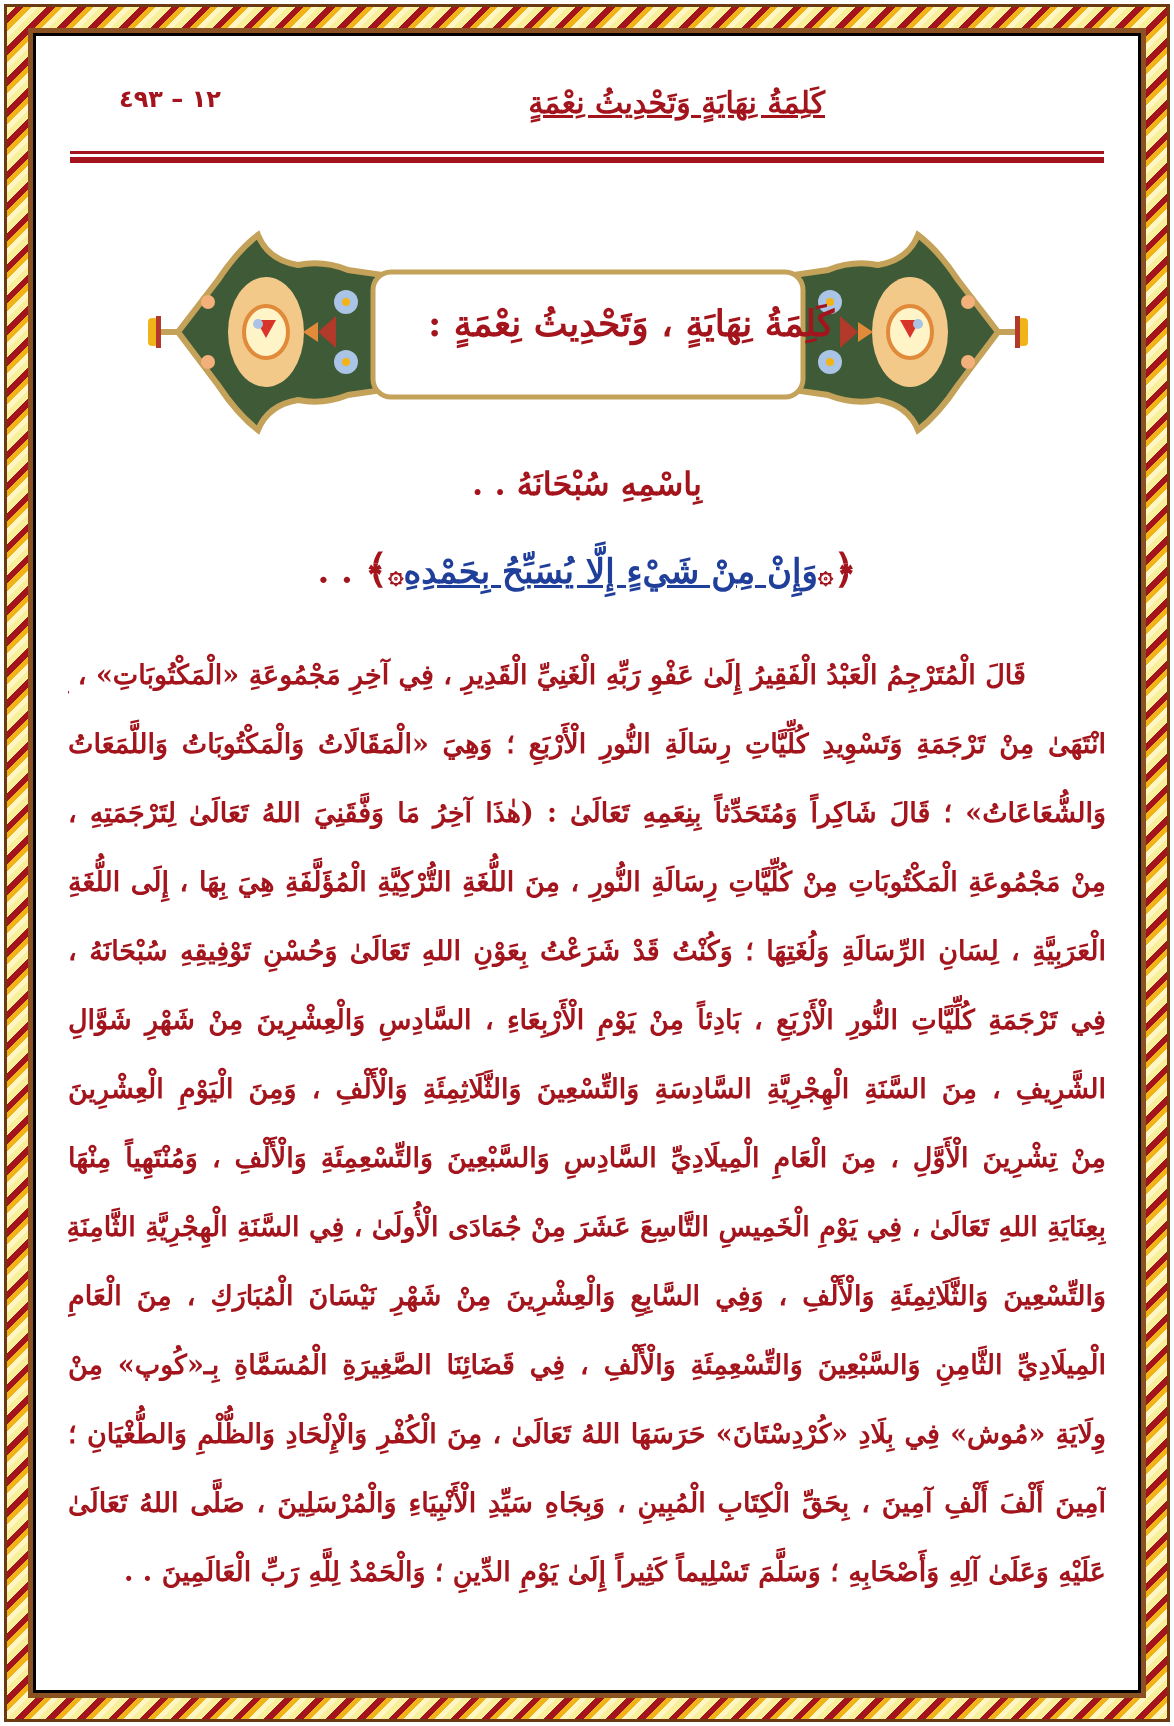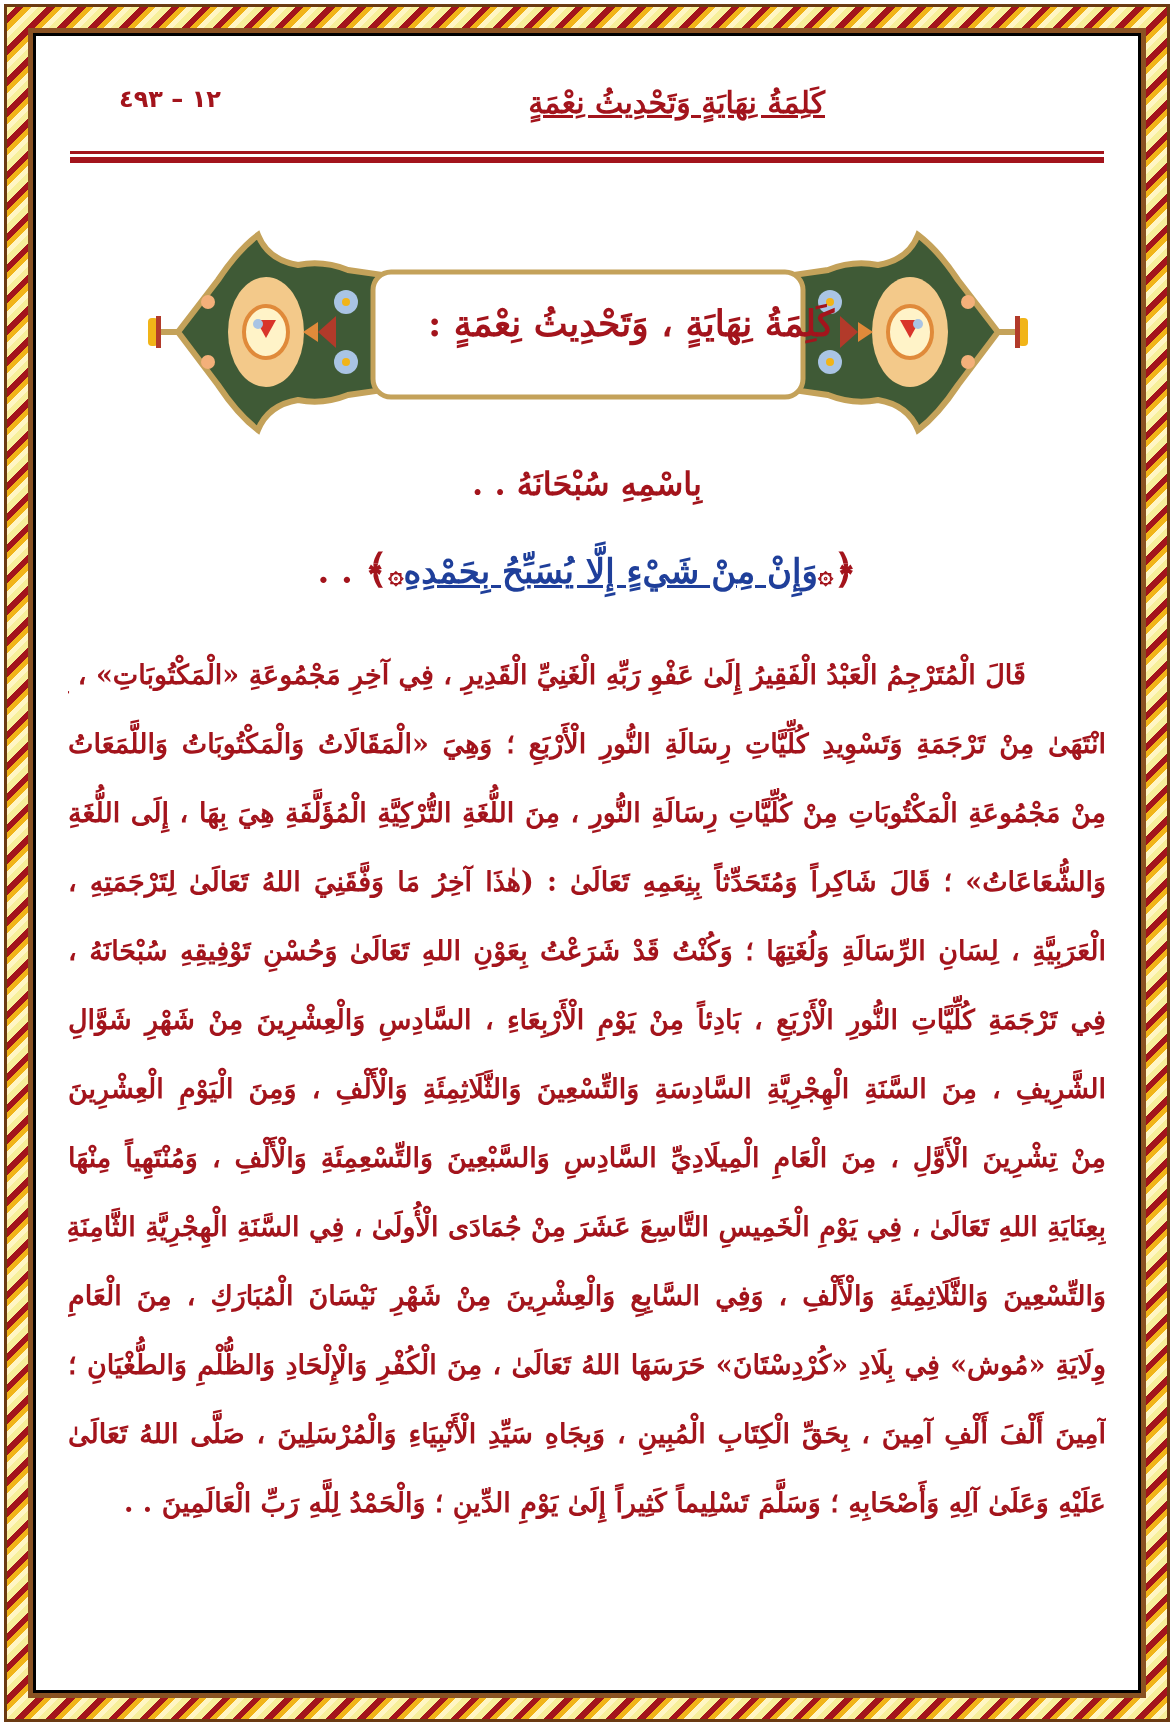--- a/index.html
+++ b/index.html
@@ -114,24 +114,25 @@
 
 <div class="bismihi">بِاسْمِهِ سُبْحَانَهُ . .</div>
 <div class="verse-line">
   <span class="verse-bracket">﴿</span><span class="verse-rosette">۞</span><span class="verse-text">وَإِنْ مِنْ شَيْءٍ إِلَّا يُسَبِّحُ بِحَمْدِهِ</span><span class="verse-rosette">۞</span><span class="verse-bracket">﴾</span>
   <span class="verse-dots">. .</span>
 </div>
 
 <div class="body-text">
   <span class="body-line first">قَالَ الْمُتَرْجِمُ الْعَبْدُ الْفَقِيرُ إِلَىٰ عَفْوِ رَبِّهِ الْغَنِيِّ الْقَدِيرِ ، فِي آخِرِ مَجْمُوعَةِ «الْمَكْتُوبَاتِ» ، إِذِ</span>
   <span class="body-line">انْتَهَىٰ مِنْ تَرْجَمَةِ وَتَسْوِيدِ كُلِّيَّاتِ رِسَالَةِ النُّورِ الْأَرْبَعِ ؛ وَهِيَ «الْمَقَالَاتُ وَالْمَكْتُوبَاتُ وَاللَّمَعَاتُ</span>
+  <span class="body-line">وَالشُّعَاعَاتُ» ؛ قَالَ شَاكِراً وَمُتَحَدِّثاً بِنِعَمِهِ تَعَالَىٰ : (هٰذَا آخِرُ مَا وَفَّقَنِيَ اللهُ تَعَالَىٰ لِتَرْجَمَتِهِ ،</span>
   <span class="body-line">مِنْ مَجْمُوعَةِ الْمَكْتُوبَاتِ مِنْ كُلِّيَّاتِ رِسَالَةِ النُّورِ ، مِنَ اللُّغَةِ التُّرْكِيَّةِ الْمُؤَلَّفَةِ هِيَ بِهَا ، إِلَى اللُّغَةِ</span>
-  <span class="body-line">وَالشُّعَاعَاتُ» ؛ قَالَ شَاكِراً وَمُتَحَدِّثاً بِنِعَمِهِ تَعَالَىٰ : (هٰذَا آخِرُ مَا وَفَّقَنِيَ اللهُ تَعَالَىٰ لِتَرْجَمَتِهِ ،</span>
   <span class="body-line">الْعَرَبِيَّةِ ، لِسَانِ الرِّسَالَةِ وَلُغَتِهَا ؛ وَكُنْتُ قَدْ شَرَعْتُ بِعَوْنِ اللهِ تَعَالَىٰ وَحُسْنِ تَوْفِيقِهِ سُبْحَانَهُ ،</span>
   <span class="body-line">فِي تَرْجَمَةِ كُلِّيَّاتِ النُّورِ الْأَرْبَعِ ، بَادِئاً مِنْ يَوْمِ الْأَرْبِعَاءِ ، السَّادِسِ وَالْعِشْرِينَ مِنْ شَهْرِ شَوَّالِ</span>
   <span class="body-line">الشَّرِيفِ ، مِنَ السَّنَةِ الْهِجْرِيَّةِ السَّادِسَةِ وَالتِّسْعِينَ وَالثَّلَاثِمِئَةِ وَالْأَلْفِ ، وَمِنَ الْيَوْمِ الْعِشْرِينَ</span>
   <span class="body-line">مِنْ تِشْرِينَ الْأَوَّلِ ، مِنَ الْعَامِ الْمِيلَادِيِّ السَّادِسِ وَالسَّبْعِينَ وَالتِّسْعِمِئَةِ وَالْأَلْفِ ، وَمُنْتَهِياً مِنْهَا</span>
   <span class="body-line">بِعِنَايَةِ اللهِ تَعَالَىٰ ، فِي يَوْمِ الْخَمِيسِ التَّاسِعَ عَشَرَ مِنْ جُمَادَى الْأُولَىٰ ، فِي السَّنَةِ الْهِجْرِيَّةِ الثَّامِنَةِ</span>
   <span class="body-line">وَالتِّسْعِينَ وَالثَّلَاثِمِئَةِ وَالْأَلْفِ ، وَفِي السَّابِعِ وَالْعِشْرِينَ مِنْ شَهْرِ نَيْسَانَ الْمُبَارَكِ ، مِنَ الْعَامِ</span>
+  <span class="body-line">الْمِيلَادِيِّ الثَّامِنِ وَالسَّبْعِينَ وَالتِّسْعِمِئَةِ وَالْأَلْفِ ، فِي قَضَائِنَا الصَّغِيرَةِ الْمُسَمَّاةِ بِـ«كُوپ» مِنْ</span>
   <span class="body-line">وِلَايَةِ «مُوش» فِي بِلَادِ «كُرْدِسْتَانَ» حَرَسَهَا اللهُ تَعَالَىٰ ، مِنَ الْكُفْرِ وَالْإِلْحَادِ وَالظُّلْمِ وَالطُّغْيَانِ ؛</span>
   <span class="body-line">آمِينَ أَلْفَ أَلْفِ آمِينَ ، بِحَقِّ الْكِتَابِ الْمُبِينِ ، وَبِجَاهِ سَيِّدِ الْأَنْبِيَاءِ وَالْمُرْسَلِينَ ، صَلَّى اللهُ تَعَالَىٰ</span>
   <span class="body-line last">عَلَيْهِ وَعَلَىٰ آلِهِ وَأَصْحَابِهِ ؛ وَسَلَّمَ تَسْلِيماً كَثِيراً إِلَىٰ يَوْمِ الدِّينِ ؛ وَالْحَمْدُ لِلَّهِ رَبِّ الْعَالَمِينَ . .</span>
 </div>
 
 </body></html>

